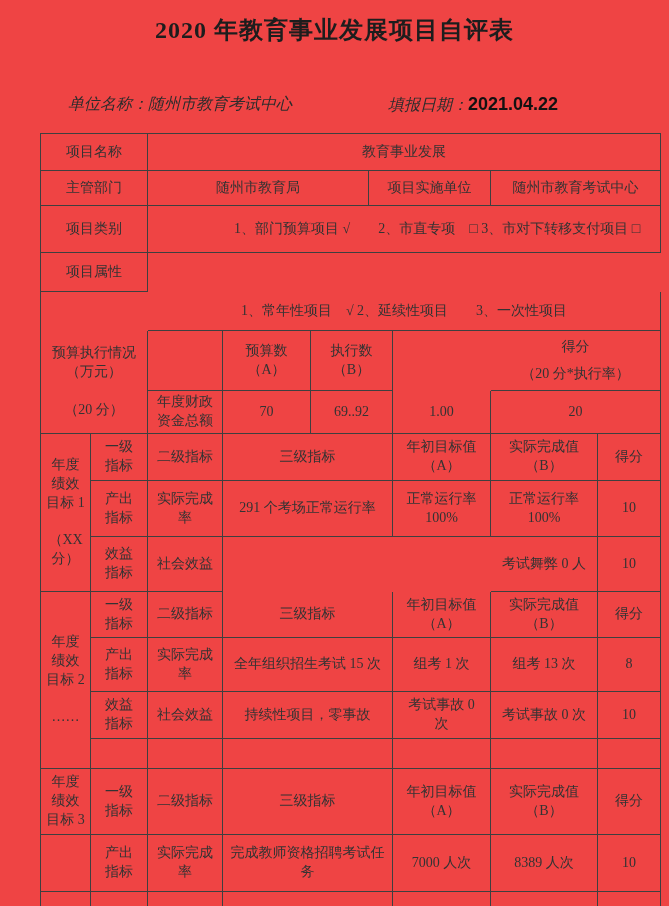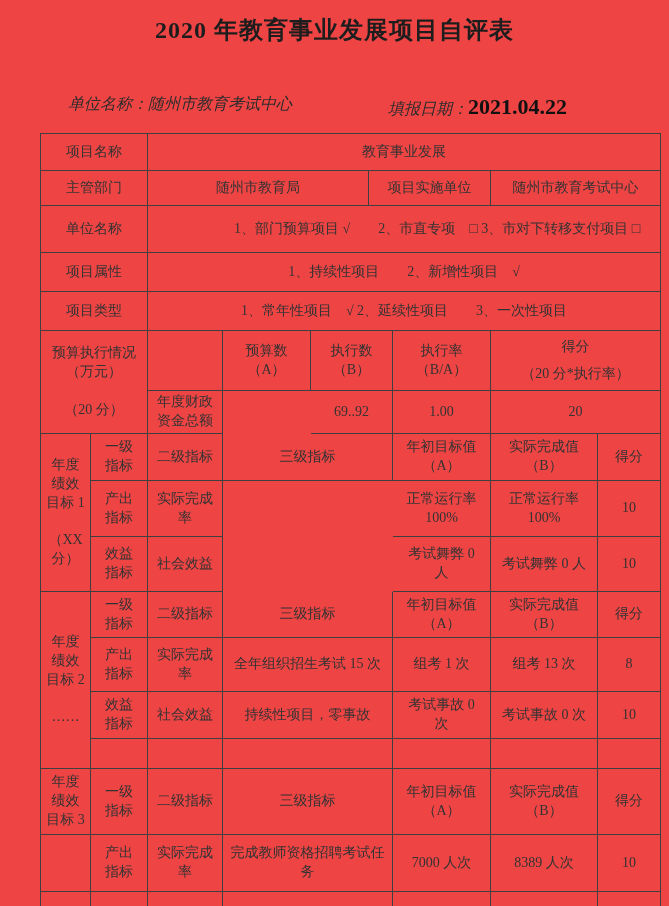--- a/index.html
+++ b/index.html
@@ -18,22 +18,22 @@
     text-align:center;
     font-size:24px; font-weight:bold; color:#1d1d1d;
     letter-spacing:1px;
     font-family:"Liberation Serif","DejaVu Serif",serif;
   }
   .meta-line { position:absolute; top:94px; left:0; width:100%; font-size:16px; color:#2c2c2c; }
   .meta-unit { position:absolute; left:68px; top:0; font-style:italic; }
   .meta-date { position:absolute; left:388px; top:0; font-style:italic; }
   .meta-date .date-value {
     font-style:normal;
-    font-weight:bold; font-size:22px;
-    font-family:Liberation Serif, serif;
+    font-weight:bold; font-size:18px;
+    font-family:Liberation Sans, sans-serif;
     color:#111;
   }
   .grid {
     position:absolute; left:40px; top:133px; width:621px;
     display:grid;
     grid-template-columns:50px 57px 75px 88px 58px 24px 98px 107px 63px;
     grid-template-rows:37px 35px 47px 39px 39px 60px 43px 47px 56px 55px 46px 54px 47px 30px 66px 57px 30px;
     border-top:1px solid #3f3f3f;
     border-left:1px solid #3f3f3f;
   }
@@ -66,45 +66,42 @@
   <div class="grid">
 
     <div class="cell" style="grid-column:3/10;grid-row:1">教育事业发展</div>
     <div class="cell" style="grid-column:1/3;grid-row:1">项目名称</div>
 
     <div class="cell" style="grid-column:1/3;grid-row:2">主管部门</div>
     <div class="cell" style="grid-column:3/6;grid-row:2">随州市教育局</div>
     <div class="cell" style="grid-column:6/8;grid-row:2">项目实施单位</div>
     <div class="cell" style="grid-column:8/10;grid-row:2">随州市教育考试中心</div>
 
-    <div class="cell" style="grid-column:1/3;grid-row:3">单位名称</div>
+    <div class="cell" style="grid-column:1/3;grid-row:3">项目类别</div>
     <div class="cell left-indent" style="grid-column:3/10;grid-row:3">1、部门预算项目 √　　2、市直专项　□ 3、市对下转移支付项目 □</div>
 
     <div class="cell" style="grid-column:1/3;grid-row:4">项目属性</div>
-    <div class="cell" style="grid-column:3/10;grid-row:4">1、持续性项目　　2、新增性项目　√</div>
-
-    <div class="cell" style="grid-column:1/3;grid-row:5">项目类型</div>
+
     <div class="cell" style="grid-column:3/10;grid-row:5">1、常年性项目　√ 2、延续性项目　　3、一次性项目</div>
 
     <div class="cell" style="grid-column:1/3;grid-row:6/8">预算执行情况
 （万元）
 
 （20 分）</div>
     <div class="cell" style="grid-column:3/4;grid-row:6"></div>
     <div class="cell" style="grid-column:4/5;grid-row:6">预算数
 （A）</div>
     <div class="cell" style="grid-column:5/7;grid-row:6">执行数
 （B）</div>
-    <div class="cell" style="grid-column:7/8;grid-row:6">执行率
-（B/A）</div>
     <div class="cell score-head" style="grid-column:8/10;grid-row:6">得分
 （20 分*执行率）</div>
 
     <div class="cell" style="grid-column:3/4;grid-row:7">年度财政
 资金总额</div>
+    <div class="cell" style="grid-column:4/5;grid-row:7">70</div>
     <div class="cell" style="grid-column:5/7;grid-row:7">69..92</div>
     <div class="cell" style="grid-column:7/8;grid-row:7">1.00</div>
     <div class="cell" style="grid-column:8/10;grid-row:7">20</div>
 
     <div class="cell" style="grid-column:1/2;grid-row:8/11">年度
 绩效
 目标 1
 
 （XX
 分）</div>
@@ -115,31 +112,30 @@
     <div class="cell" style="grid-column:7/8;grid-row:8">年初目标值
 （A）</div>
     <div class="cell" style="grid-column:8/9;grid-row:8">实际完成值
 （B）</div>
     <div class="cell" style="grid-column:9/10;grid-row:8">得分</div>
 
     <div class="cell" style="grid-column:2/3;grid-row:9">产出
 指标</div>
     <div class="cell" style="grid-column:3/4;grid-row:9">实际完成
 率</div>
+    <div class="cell" style="grid-column:4/7;grid-row:9">291 个考场正常运行率</div>
     <div class="cell" style="grid-column:7/8;grid-row:9">正常运行率
 100%</div>
     <div class="cell" style="grid-column:8/9;grid-row:9">正常运行率
 100%</div>
     <div class="cell" style="grid-column:9/10;grid-row:9">10</div>
 
     <div class="cell" style="grid-column:2/3;grid-row:10">效益
 指标</div>
     <div class="cell" style="grid-column:3/4;grid-row:10">社会效益</div>
-    <div class="cell" style="grid-column:7/8;grid-row:10">考试舞弊 0
-人</div>
     <div class="cell" style="grid-column:8/9;grid-row:10">考试舞弊 0 人</div>
     <div class="cell" style="grid-column:9/10;grid-row:10">10</div>
 
     <div class="cell" style="grid-column:1/2;grid-row:11/15">年度
 绩效
 目标 2
 
 ……</div>
     <div class="cell" style="grid-column:2/3;grid-row:11">一级
 指标</div>

